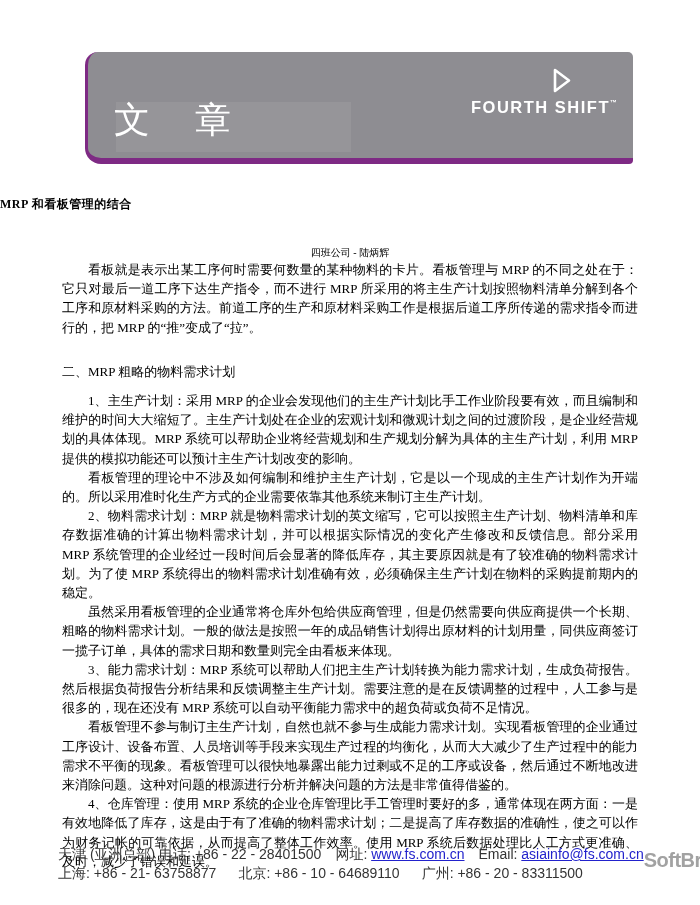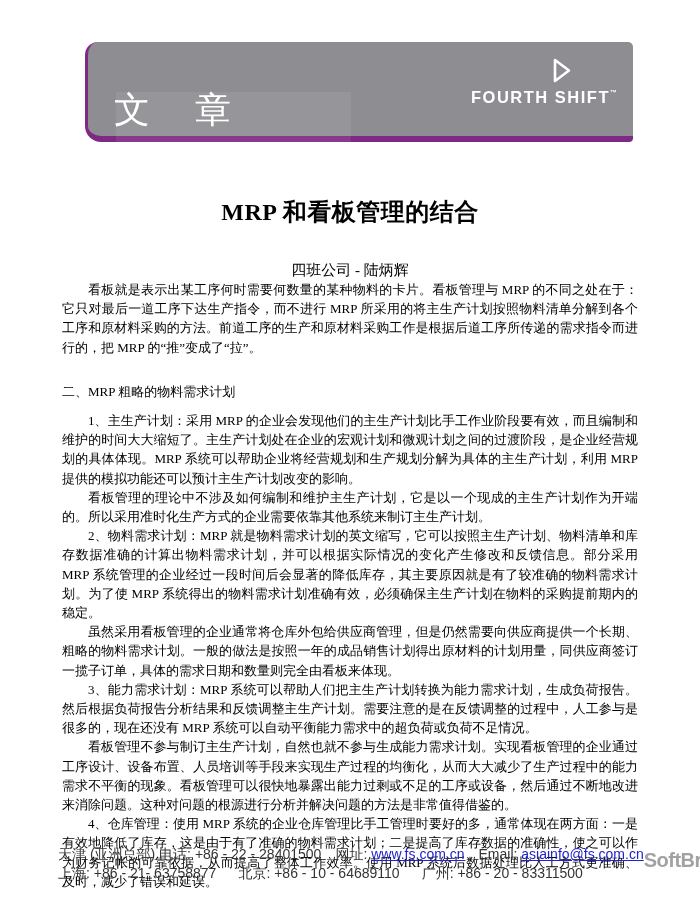--- a/index.html
+++ b/index.html
@@ -11,23 +11,23 @@
     background: #ffffff;
     font-family: "Liberation Serif", "DejaVu Serif", serif;
     color: #000000;
     overflow: hidden;
   }
 
   
   .banner {
     position: absolute;
     left: 85px;
-    top: 42px;
+    top: 52px;
     width: 548px;
-    height: 100px;
+    height: 112px;
     background: #8e8d92;
     border-left: 3px solid #7e2a84;
     border-bottom: 6px solid #7e2a84;
     border-radius: 13px 5px 4px 16px;
   }
   .banner-highlight {
     position: absolute;
     left: 28px;
     top: 50px;
     width: 235px;
@@ -64,29 +64,29 @@
     font-size: 7px;
     vertical-align: top;
     letter-spacing: 0;
     position: relative;
     top: 1px;
   }
 
   
   .article-title {
     margin-top: 196px;
-    text-align: center;
-    font-size: 24px;
+    text-align: left;
+    font-size: 12px;
     font-weight: bold;
     letter-spacing: 0.5px;
   }
   .byline {
     margin-top: 33px;
     text-align: center;
-    font-size: 15px;
+    font-size: 10px;
   }
   .content {
     margin: 0 62px;
     font-size: 13px;
     line-height: 19.2px;
     text-align: justify;
   }
   .section-heading {
     margin-top: 25px;
     margin-bottom: 10px;

